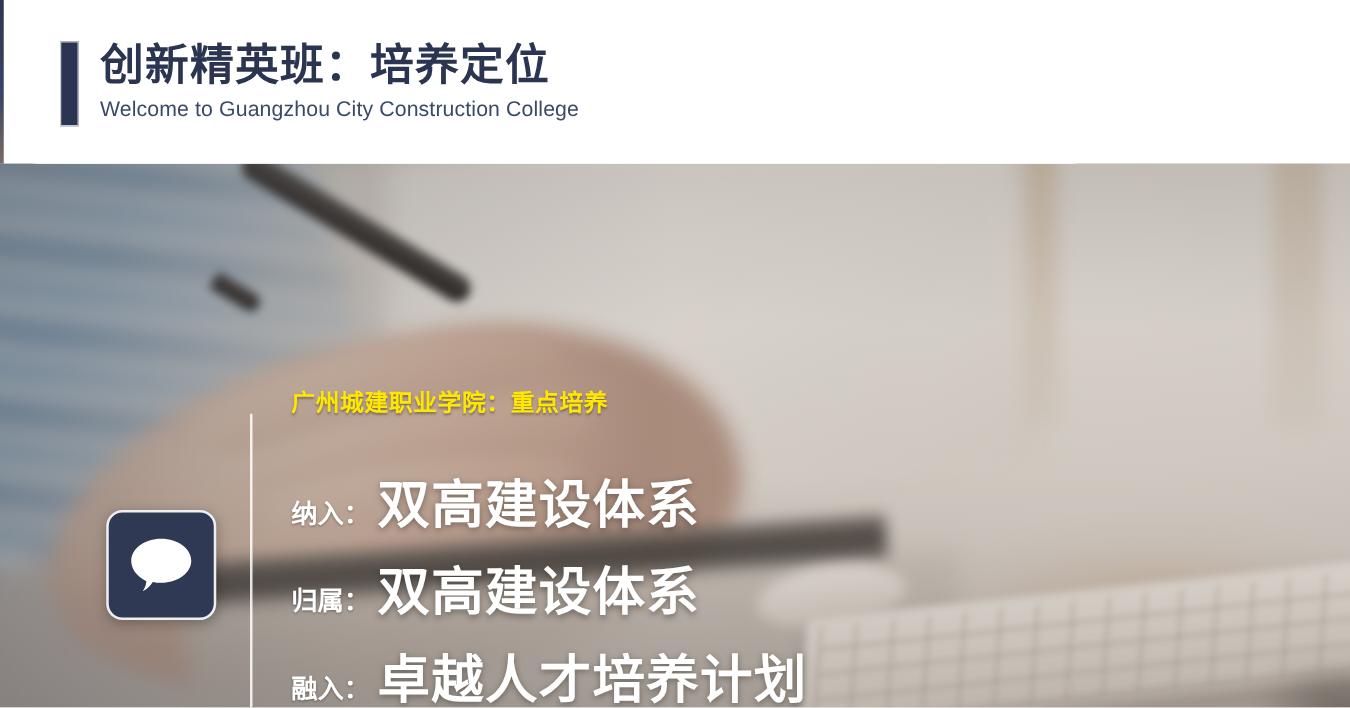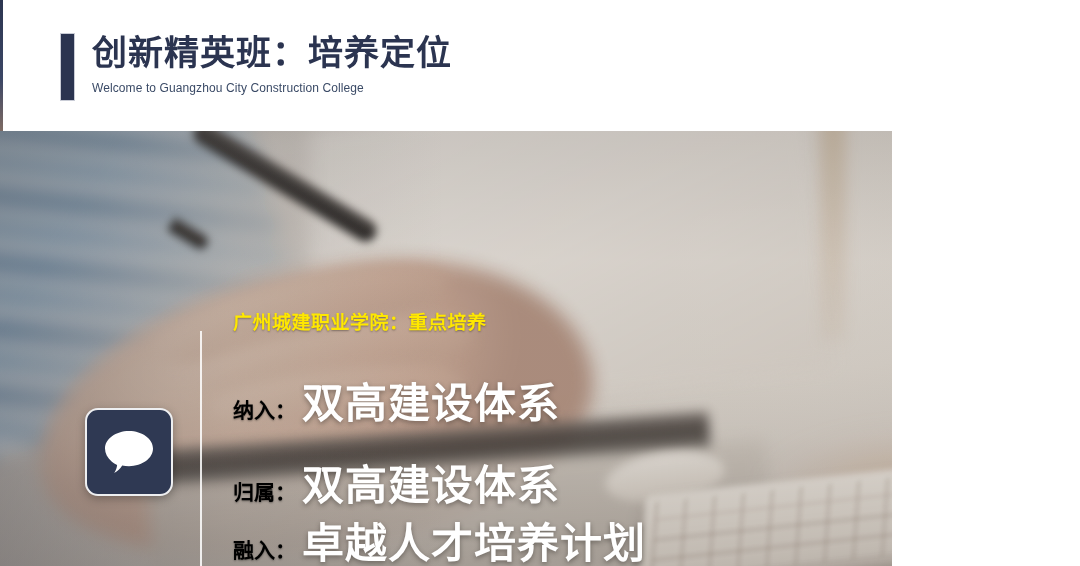--- a/index.html
+++ b/index.html
@@ -24,21 +24,21 @@
     position:absolute;
     left:0; top:0;
     width:3px; height:131px;
     background:linear-gradient(180deg,#2c3550 0%,#3b4665 60%,#7e6b63 100%);
     z-index:30;
   }
 
   
   .header {
     position:absolute;
-    left:16px; top:0;
+    left:4px; top:0;
     width:880px; height:131px;
     background:#ffffff;
     z-index:20;
     border-radius:26px;
   }
 
   .title-accent {
     position:absolute;
     left:44px; top:33px;
     width:15px; height:68px;
@@ -54,33 +54,33 @@
   .title-main {
     font-size:35px;
     font-weight:bold;
     color:#2b3450;
     line-height:46px;
     letter-spacing:1px;
     white-space:nowrap;
   }
 
   .title-sub {
-    font-size:12px;
+    font-size:17px;
     font-weight:normal;
     color:#3a4a66;
     line-height:24px;
     letter-spacing:0.1px;
     white-space:nowrap;
   }
 
   
   .stage {
     position:absolute;
     left:0; top:131px;
-    width:892px; height:435px;
+    width:1080px; height:435px;
     overflow:hidden;
     background:#8d8782;
   }
 
   
   .photo { position:absolute; inset:0; overflow:hidden; }
 
   .bg-base {
     position:absolute; inset:-40px;
     background:
@@ -303,27 +303,27 @@
   }
 
   .row {
     position:absolute;
     left:233px;
     display:flex;
     align-items:baseline;
     white-space:nowrap;
   }
   .row-1 { top:238px; }
-  .row-2 { top:320px;text-align:right; }
+  .row-2 { top:308px;text-align:right; }
   .row-3 { top:378px; }
 
   .row .prefix {
     font-size:21px;
     font-weight:bold;
-    color:#000000;
+    color:#ffffff;
     text-shadow:0 1px 2px rgba(0,0,0,.38);
     margin-right:6px;
   }
   .row .value {
     font-size:42px;
     font-weight:bold;
     color:#ffffff;
     letter-spacing:1px;
     text-shadow:0 2px 5px rgba(40,35,30,.45);
     font-family:Liberation Serif, serif;

